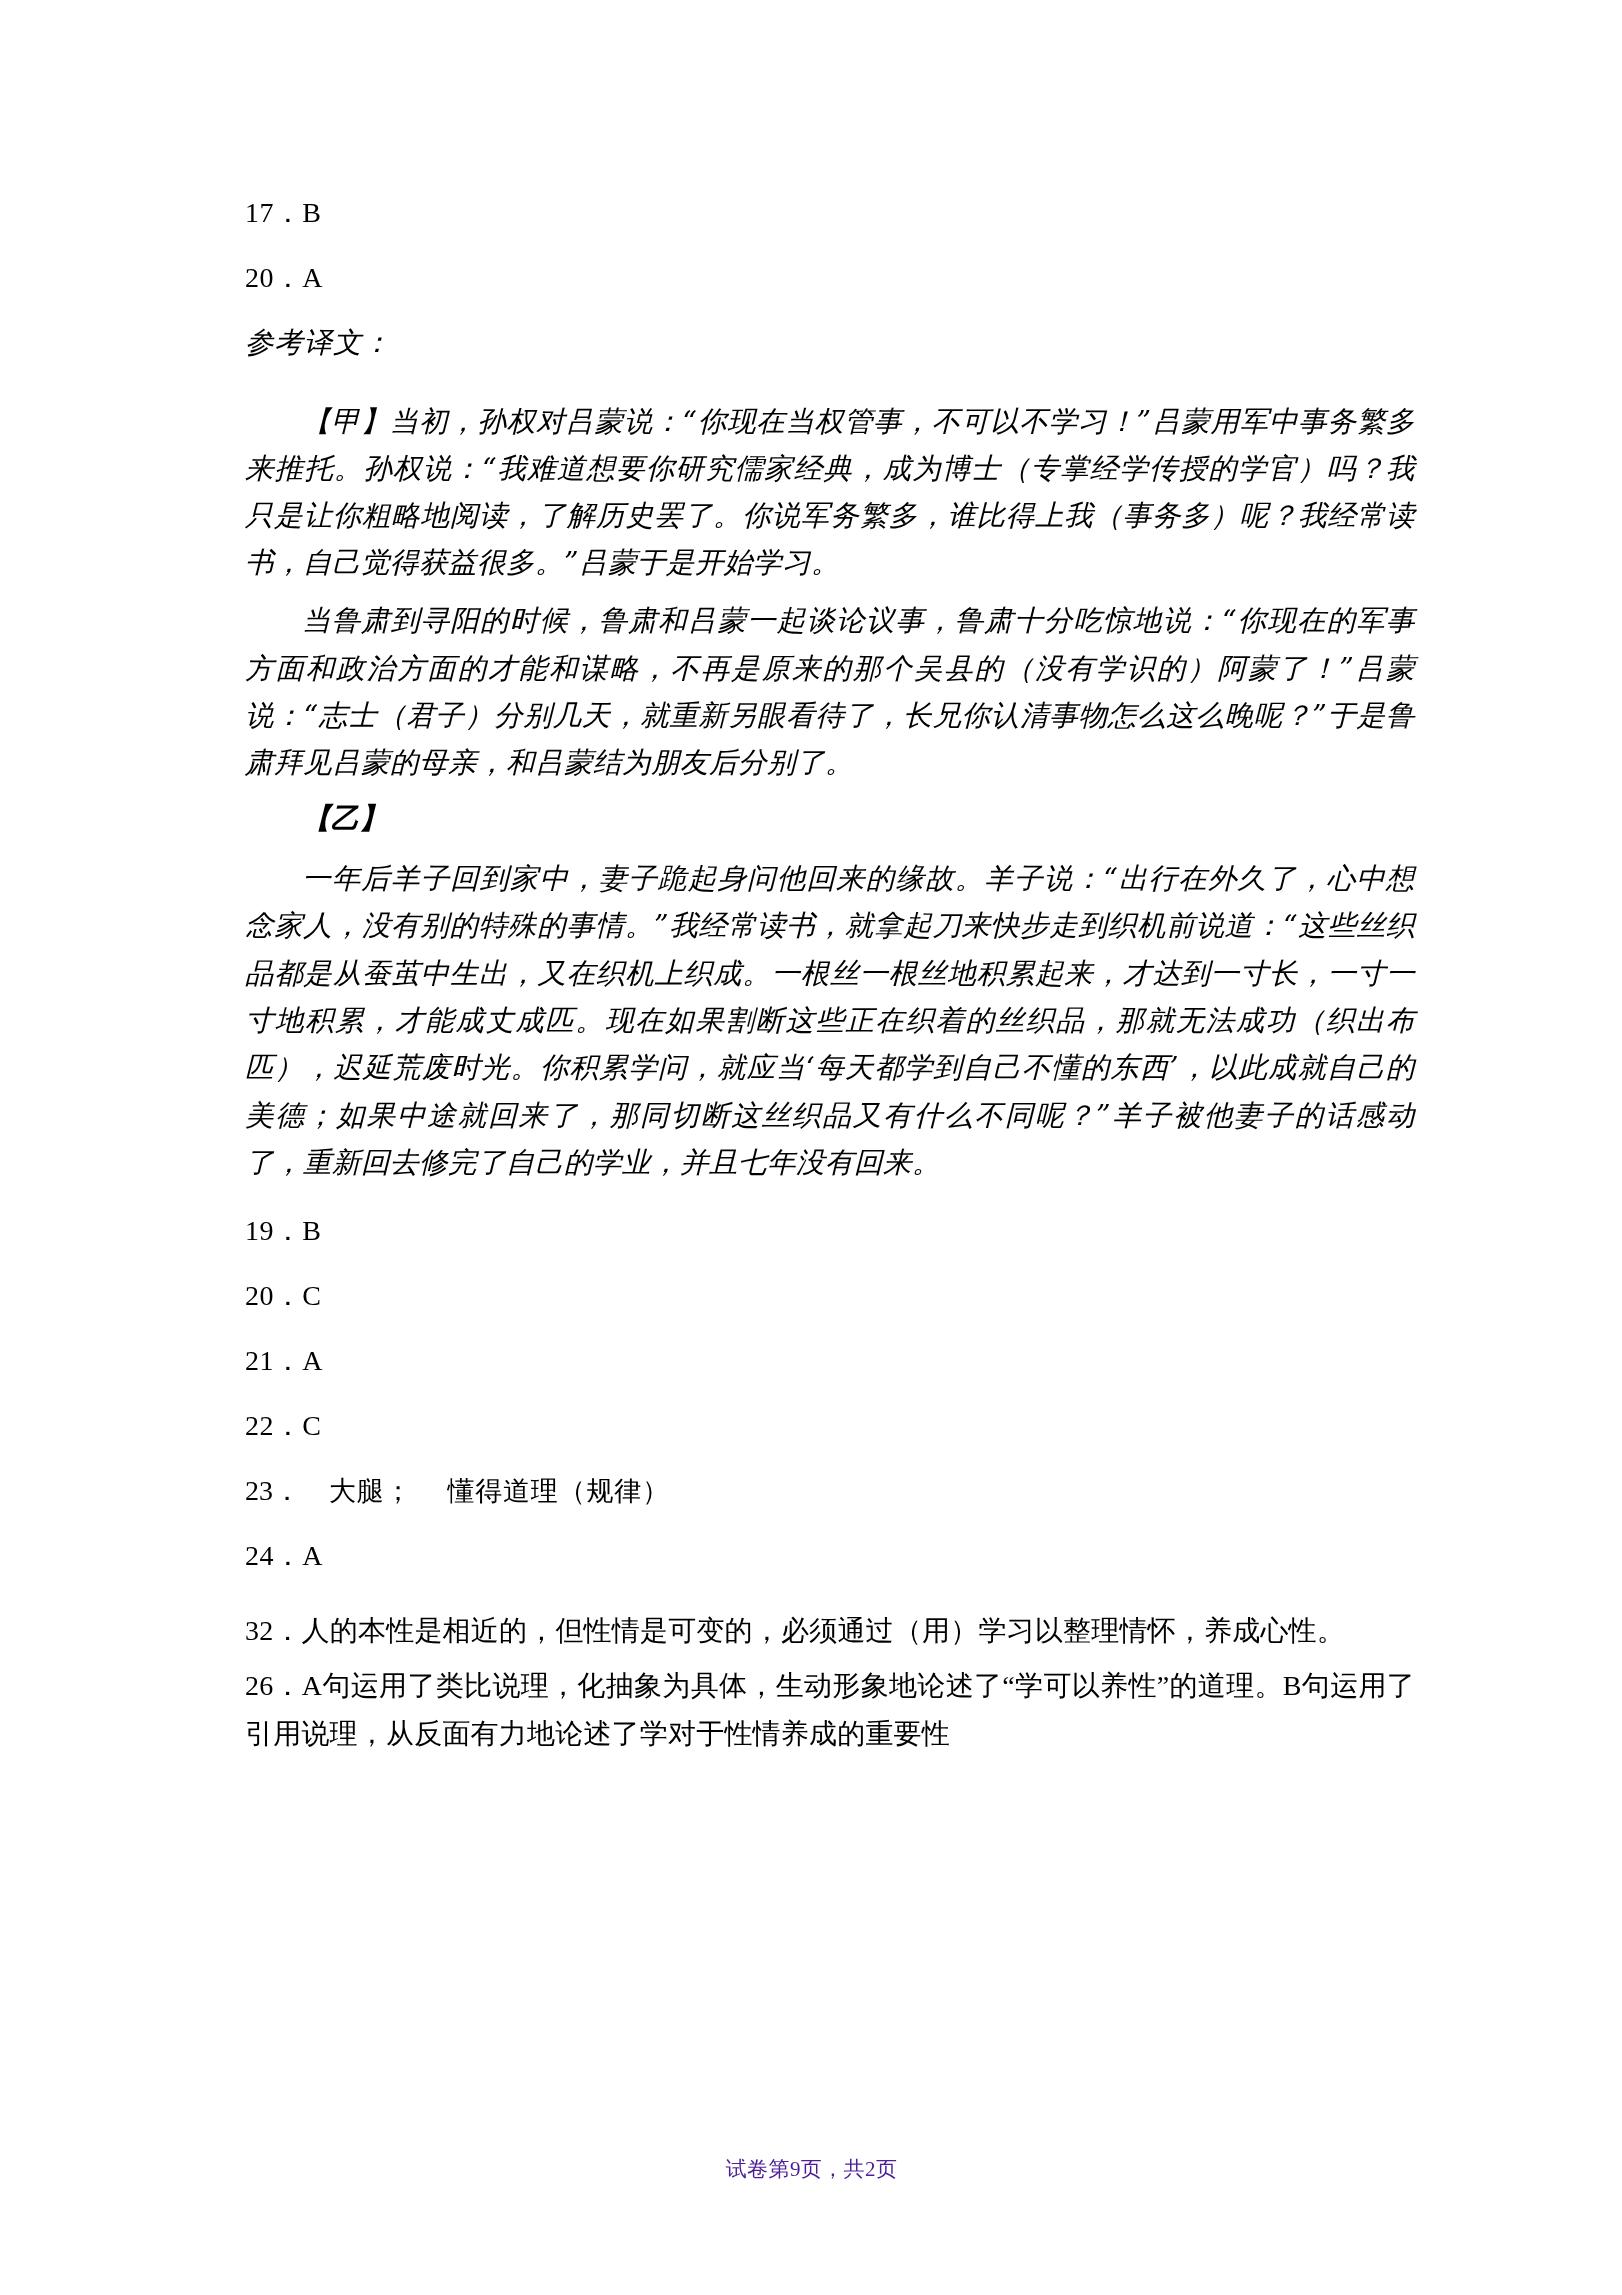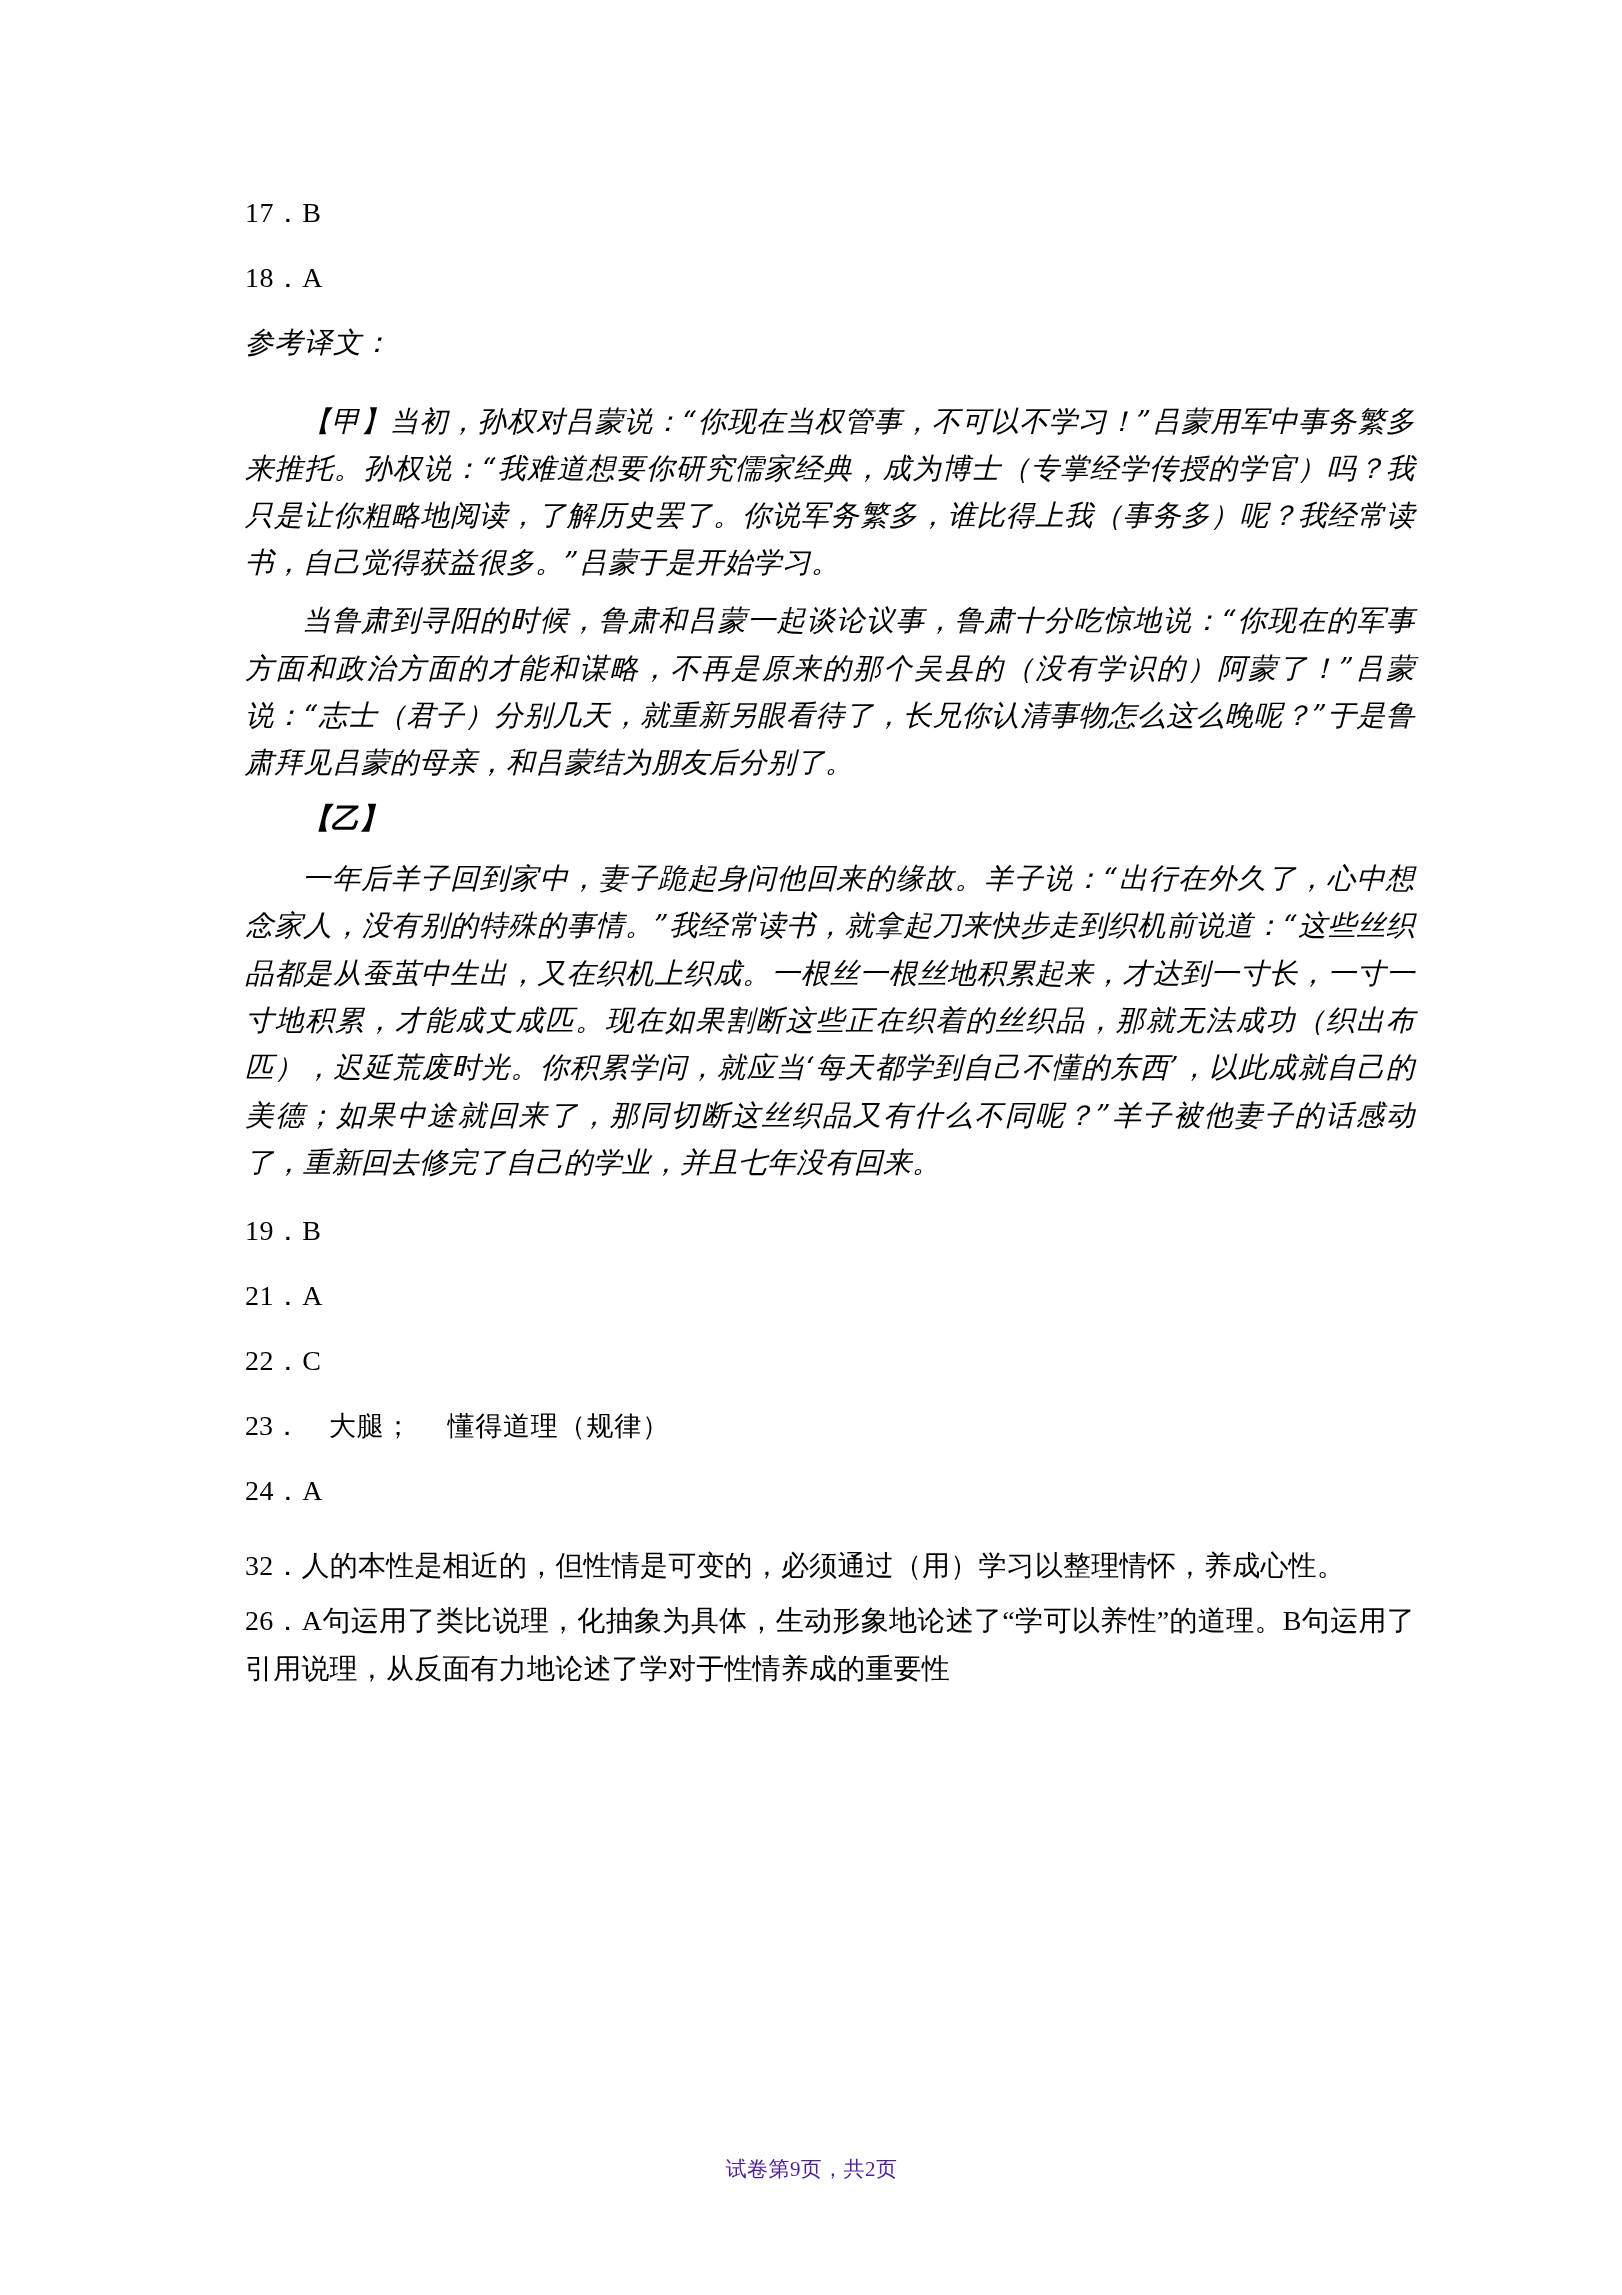--- a/index.html
+++ b/index.html
@@ -116,36 +116,37 @@
   }
 </style>
 </head>
 <body>
 
 <div class="page">
   <div class="content">
 
     <div class="answer-line">17．B</div>
 
-    <div class="answer-line">18．A</div>
+    <div class="answer-line">20．A</div>
 
     <div class="ref-heading">参考译文：</div>
 
     <div class="trans-para">【甲】当初，孙权对吕蒙说：“你现在当权管事，不可以不学习！”吕蒙用军中事务繁多来推托。孙权说：“我难道想要你研究儒家经典，成为博士（专掌经学传授的学官）吗？我只是让你粗略地阅读，了解历史罢了。你说军务繁多，谁比得上我（事务多）呢？我经常读书，自己觉得获益很多。”吕蒙于是开始学习。</div>
 
     <div class="trans-para">当鲁肃到寻阳的时候，鲁肃和吕蒙一起谈论议事，鲁肃十分吃惊地说：“你现在的军事方面和政治方面的才能和谋略，不再是原来的那个吴县的（没有学识的）阿蒙了！”吕蒙说：“志士（君子）分别几天，就重新另眼看待了，长兄你认清事物怎么这么晚呢？”于是鲁肃拜见吕蒙的母亲，和吕蒙结为朋友后分别了。</div>
 
     <div class="yi-heading">【乙】</div>
 
     <div class="trans-para">一年后羊子回到家中，妻子跪起身问他回来的缘故。羊子说：“出行在外久了，心中想念家人，没有别的特殊的事情。”我经常读书，就拿起刀来快步走到织机前说道：“这些丝织品都是从蚕茧中生出，又在织机上织成。一根丝一根丝地积累起来，才达到一寸长，一寸一寸地积累，才能成丈成匹。现在如果割断这些正在织着的丝织品，那就无法成功（织出布匹），迟延荒废时光。你积累学问，就应当‘每天都学到自己不懂的东西’，以此成就自己的美德；如果中途就回来了，那同切断这丝织品又有什么不同呢？”羊子被他妻子的话感动了，重新回去修完了自己的学业，并且七年没有回来。</div>
 
     <div style="height:20px"></div>
 
     <div class="answer-line">19．B</div>
 
+    <div class="answer-line">20．C</div>
 
     <div class="answer-line">21．A</div>
 
     <div class="answer-line">22．C</div>
 
     <div class="answer-line-hei"><span>23．</span><span>    </span><span class="hei-cn">大腿；</span><span>     </span><span class="hei-cn">懂得道理（规律）</span></div>
 
     <div class="answer-line">24．A</div>
 
     <div class="answer-para"><span class="num-prefix">32．</span><span>人的本性是相近的，但性情是可变的，必须通过（用）学习以整理情怀，养成心性。</span></div>

